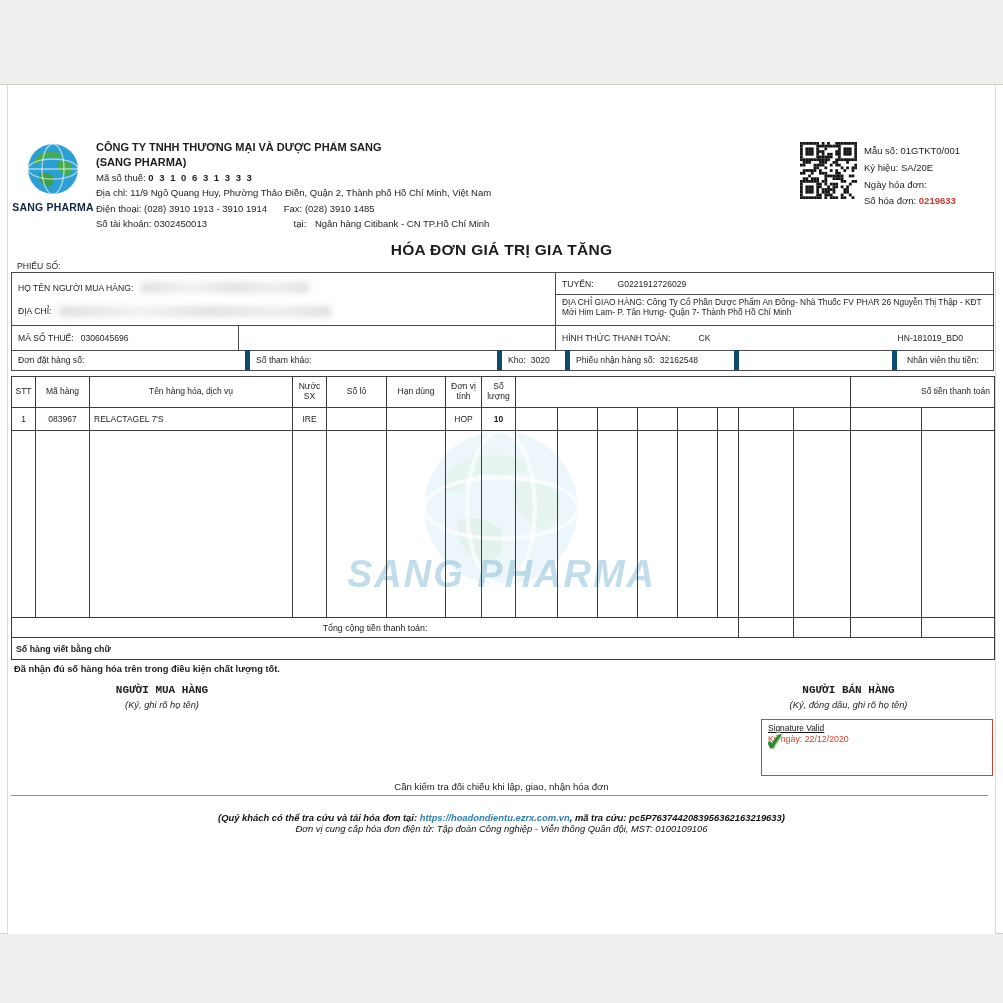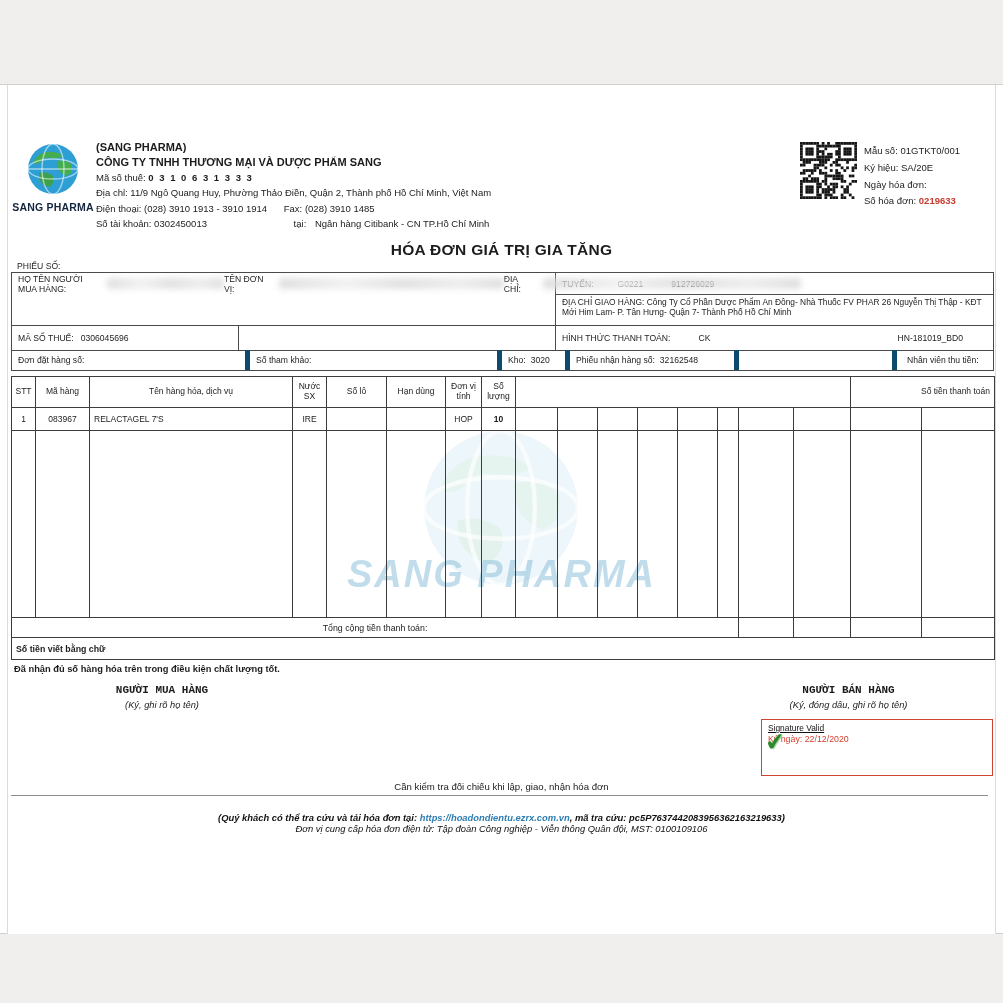--- a/index.html
+++ b/index.html
@@ -30,31 +30,31 @@
 
   .meta-block { position:absolute; left:856px; top:58px; width:130px; font-size:9.5px; line-height:16.8px; white-space:nowrap; }
   .inv-no { color:#c63a2f; font-weight:700; }
 
   .doc-title { position:absolute; left:0; top:156px; width:100%; text-align:center; font-weight:700; font-size:15.5px; letter-spacing:.3px; }
   .phieu-so { position:absolute; left:9px; top:176px; font-size:8.6px; }
 
   
   .buyer-box { position:absolute; left:3px; top:187px; width:983px; height:79px; border:1px solid #4a4a4a; display:flex; font-size:8.6px; }
   .bb-left { width:544px; border-right:1px solid #4a4a4a; display:flex; flex-direction:column; }
-  .bb-rows { flex:1; padding:3px 0 2px 6px; display:flex; flex-direction:row; justify-content:space-around; }
+  .bb-rows { flex:1; padding:3px 0 2px 6px; display:flex; flex-direction:column; justify-content:space-around; }
   .bb-row { display:flex; align-items:center; height:15px; }
   .blur-blob { display:inline-block; height:11px; margin-left:8px; border-radius:3px;
                background:linear-gradient(90deg,#d9d9d9,#efefef 30%,#dcdcdc 55%,#eaeaea 80%,#d9d9d9); filter:blur(3px); opacity:.85; }
   .bb-bottom { height:25px; border-top:1px solid #4a4a4a; display:flex; }
   .bb-cell1 { width:227px; border-right:1px solid #4a4a4a; display:flex; align-items:center; padding-left:6px; gap:7px; }
   .bb-cell2 { flex:1; display:flex; align-items:center; padding-left:10px; }
   .bb-right { flex:1; display:flex; flex-direction:column; }
   .bb-route { height:22px; border-bottom:1px solid #4a4a4a; display:flex; align-items:center; padding-left:6px; }
   .bb-route .v1 { margin-left:24px; }
-  .bb-route .v2 { margin-left:28px; }
+  .bb-route .v2 { }
   .bb-delivery { flex:1; padding:2px 8px 0 6px; line-height:10.3px; font-size:8.4px; overflow:hidden; }
   .bb-payment { height:25px; border-top:1px solid #4a4a4a; display:flex; align-items:center; justify-content:space-between; padding:0 30px 0 6px; }
   .bb-payment .pv { margin-left:28px; }
 
   
   .order-row { position:absolute; left:3px; top:265px; width:983px; height:21px; border:1px solid #4a4a4a; border-top:none; display:flex; font-size:8.6px; }
   .or-cell { display:flex; align-items:center; padding-left:6px; gap:5px; border-right:5px solid #0c4a6e; overflow:hidden; white-space:nowrap; }
   .or-1 { width:238px; } .or-2 { width:252px; } .or-3 { width:68px; } .or-4 { width:169px; } .or-5 { width:158px; }
   .or-6 { flex:1; border-right:none; padding-left:10px; }
 
@@ -113,22 +113,22 @@
       <path d="M30 18 Q40 16 45 22 Q46 30 40 33 Q33 31 31 25 Z" fill="#43ad4f"></path>
       <path d="M12 30 Q20 28 26 33 Q28 40 22 44 Q14 42 12 35 Z" fill="#3da04a"></path>
       <ellipse cx="26" cy="26" rx="25" ry="10" fill="none" stroke="#ffffff" stroke-width="1.4" opacity="0.55"></ellipse>
       <ellipse cx="26" cy="26" rx="11" ry="25" fill="none" stroke="#ffffff" stroke-width="1.4" opacity="0.55"></ellipse>
       <line x1="1" y1="26" x2="51" y2="26" stroke="#ffffff" stroke-width="1.4" opacity="0.55"></line>
     </svg>
     <div class="logo-text">SANG PHARMA</div>
   </div>
 
   <div class="company-block">
+    <div class="co-name">CÔNG TY TNHH THƯƠNG MẠI VÀ DƯỢC PHẨM SANG</div>
     <div class="co-name">(SANG PHARMA)</div>
-    <div class="co-name">CÔNG TY TNHH THƯƠNG MẠI VÀ DƯỢC PHẨM SANG</div>
     <div class="co-line">
       <span>Mã số thuế:</span>
       <span class="tax-digits">0 3 1 0 6 3 1 3 3 3</span>
     </div>
     <div class="co-line">
       <span>Địa chỉ:</span>
       <span>11/9 Ngô Quang Huy, Phường Thảo Điền, Quận 2, Thành phố Hồ Chí Minh, Việt Nam</span>
     </div>
     <div class="co-line">
       <span>Điện thoại:</span>
@@ -395,24 +395,20 @@
   <div class="phieu-so">PHIẾU SỐ:</div>
 
   <div class="buyer-box">
     <div class="bb-left">
       <div class="bb-rows">
         <div class="bb-row">
           <span>HỌ TÊN NGƯỜI MUA HÀNG:</span>
           <span class="blur-blob" style="width:168px"></span>
         </div>
         <div class="bb-row">
-          <span>TÊN ĐƠN VỊ:</span>
-          <span class="blur-blob" style="width:252px"></span>
-        </div>
-        <div class="bb-row">
           <span>ĐỊA CHỈ:</span>
           <span class="blur-blob" style="width:272px"></span>
         </div>
       </div>
       <div class="bb-bottom">
         <div class="bb-cell1">
           <span>MÃ SỐ THUẾ:</span>
           <span>0306045696</span>
         </div>
       </div>
@@ -544,21 +540,21 @@
           <td></td>
       </tr>
       <tr class="row-total">
         <td colspan="14" class="total-label-cell">Tổng cộng tiền thanh toán:</td>
         <td></td>
           <td></td>
           <td></td>
           <td></td>
       </tr>
       <tr class="row-words">
-        <td colspan="18">Số tiền viết bằng chữ</td>
+        <td colspan="18">Số hàng viết bằng chữ</td>
       </tr>
     </tbody>
   </table>
 
   <div class="received-note">Đã nhận đủ số hàng hóa trên trong điều kiện chất lượng tốt.</div>
 
   <div class="sign-block sign-buyer">
     <div class="sign-title">NGƯỜI MUA HÀNG</div>
     <div class="sign-sub">(Ký, ghi rõ họ tên)</div>
   </div>

